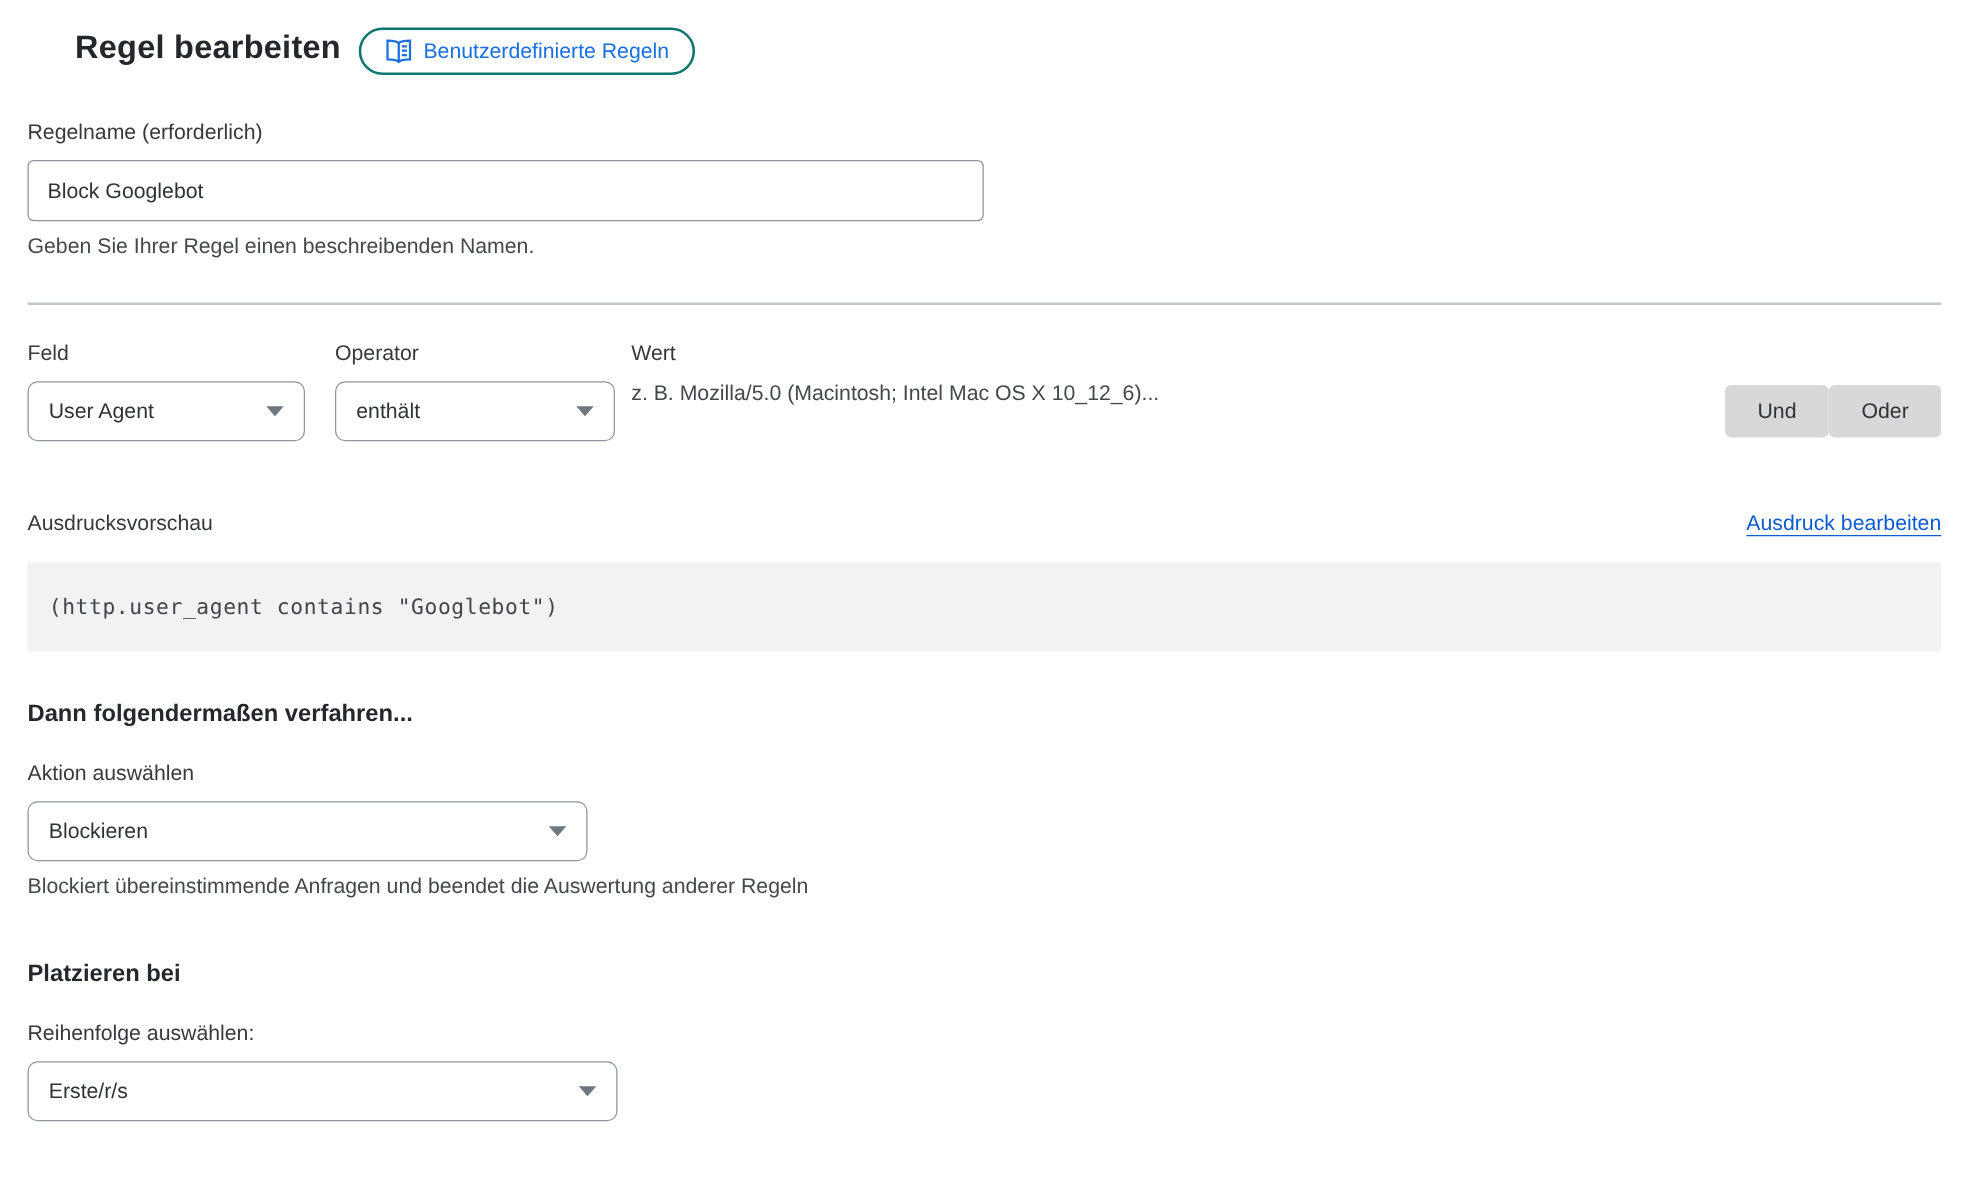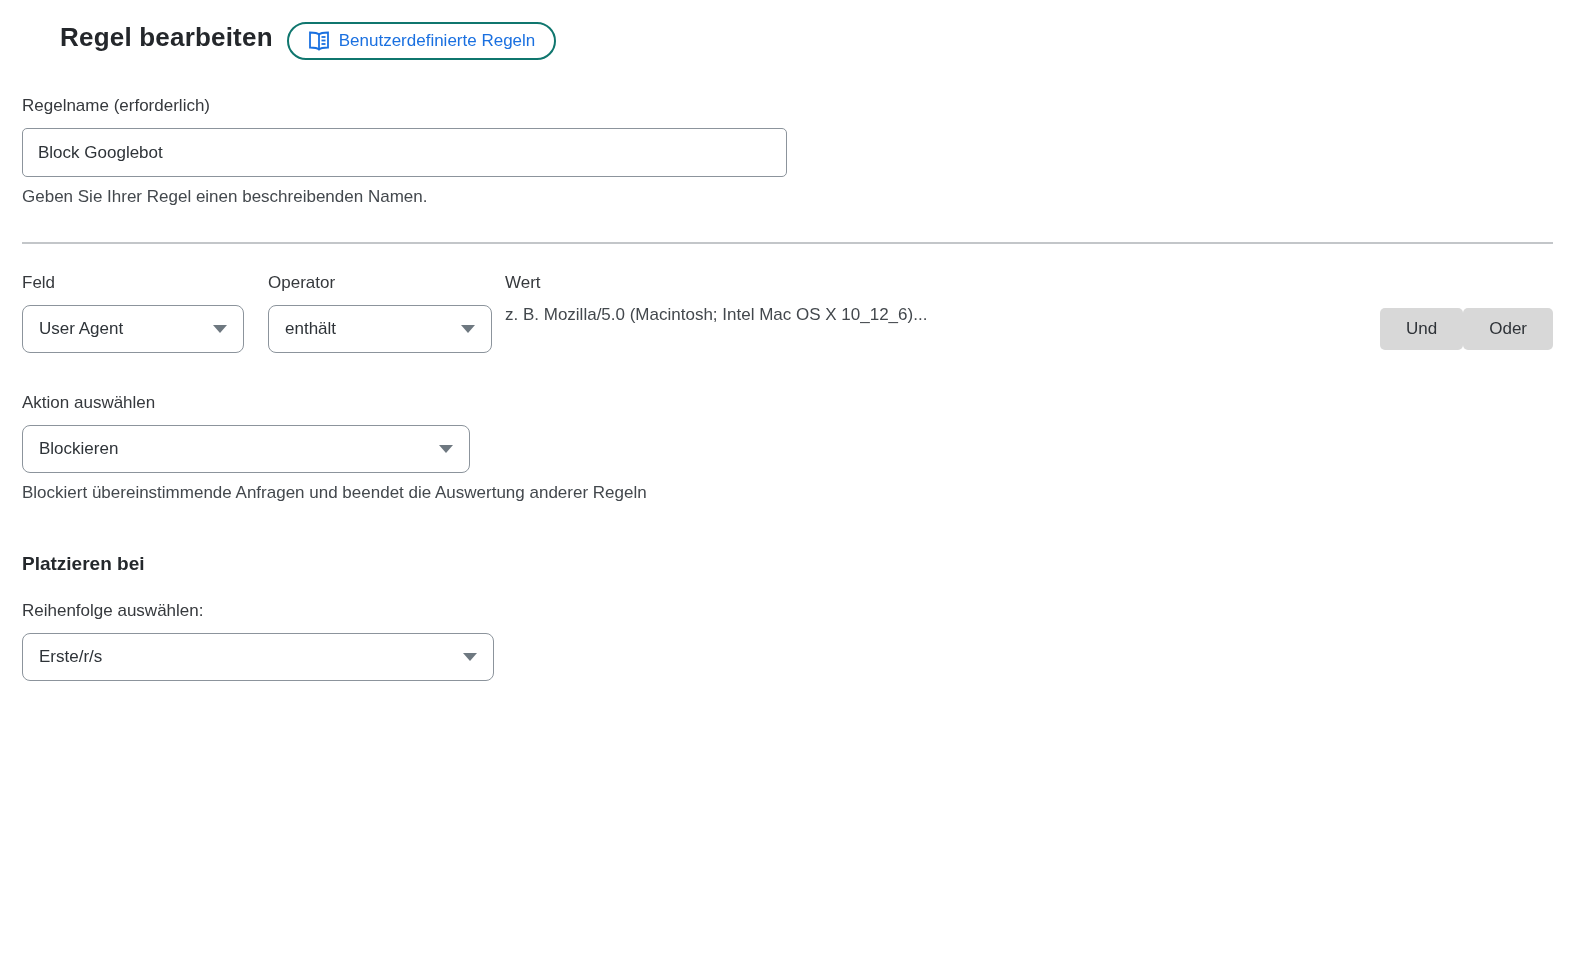--- a/index.html
+++ b/index.html
@@ -132,22 +132,32 @@
         <div class="field-label">Wert</div>
         <div class="example-text">z. B. Mozilla/5.0 (Macintosh; Intel Mac OS X 10_12_6)...</div>
       </div>
       <div class="connector-buttons">
         <button class="connector-btn">Und</button>
         <button class="connector-btn">Oder</button>
       </div>
     </div>
   </div>
 
+  <div class="expression-section">
+    <div class="expression-head">
+      <div class="expression-label">Ausdrucksvorschau</div>
+      <a class="edit-link">Ausdruck bearbeiten</a>
+    </div>
+    <div class="code-block">
+      <span>(http.user_agent contains "Googlebot")</span>
+    </div>
+  </div>
 
   <div class="action-section">
+    <div class="section-heading">Dann folgendermaßen verfahren...</div>
     <div class="field-label action-label">Aktion auswählen</div>
     <div class="select-box action-select">
       <span>Blockieren</span>
       <span class="chevron"></span>
     </div>
     <div class="help-text action-help">Blockiert übereinstimmende Anfragen und beendet die Auswertung anderer Regeln</div>
   </div>
 
   <div class="placement-section">
     <div class="section-heading">Platzieren bei</div>

